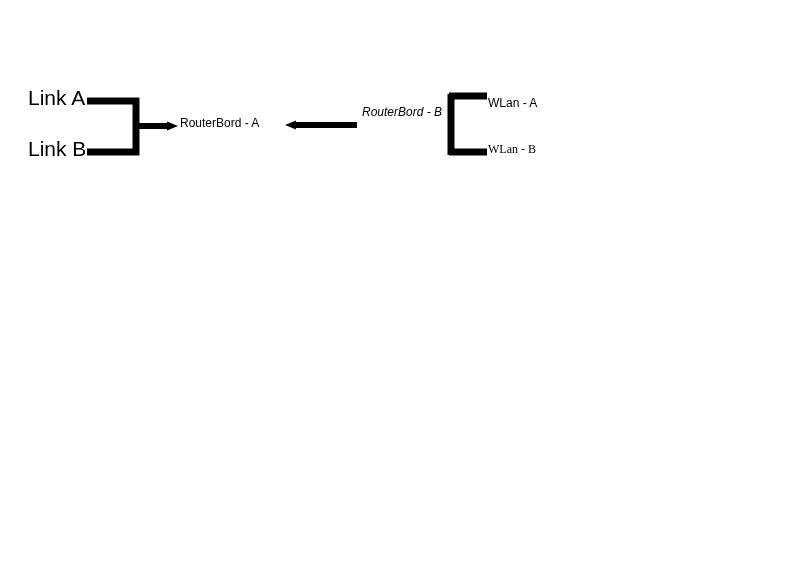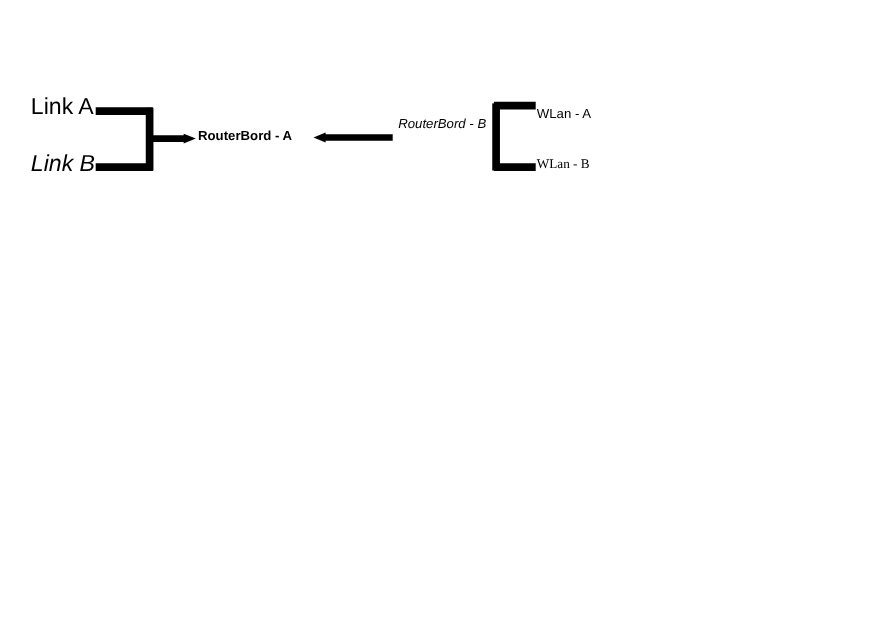--- a/index.html
+++ b/index.html
@@ -30,22 +30,22 @@
     line-height: 1;
     font-family: "Liberation Sans", sans-serif;
   }
   .label-large {
     font-size: 21px;
   }
   .label-small {
     font-size: 12px;
   }
   .lbl-link-a   { left: 28px;  top: 87px;  }
-  .lbl-link-b   { left: 28px;  top: 138px; font-style: italic; }
-  .lbl-rb-a     { left: 180px; top: 117px; font-weight: bold; }
+  .lbl-link-b   { left: 28px;  top: 138px; }
+  .lbl-rb-a     { left: 180px; top: 117px; }
   .lbl-rb-b     { left: 362px; top: 106px; font-style: italic; }
   .lbl-wlan-a   { left: 488px; top: 97px;  }
   .lbl-wlan-b   { left: 488px; top: 143px; font-family: Liberation Serif, serif; }
 </style>
 </head>
 <body>
 
 <div id="canvas">
 
   <svg id="diagram-svg" viewBox="0 0 800 564" xmlns="http://www.w3.org/2000/svg">

